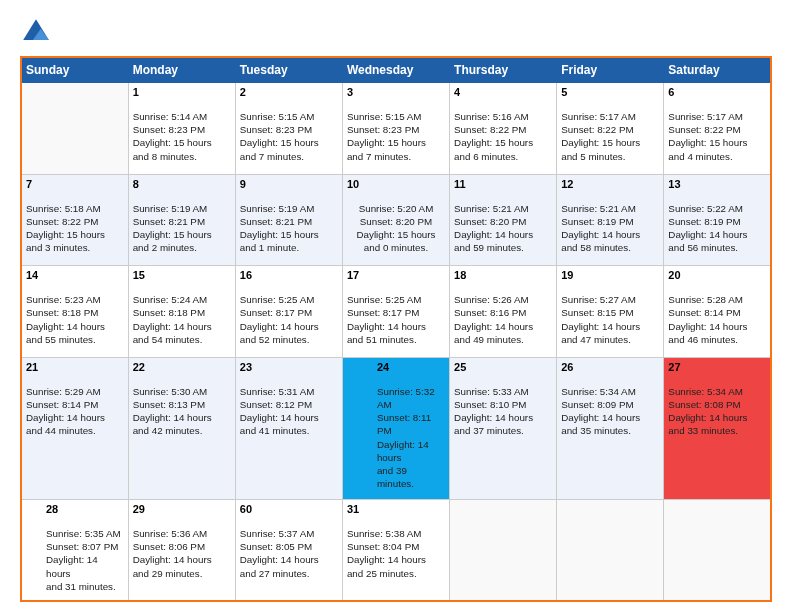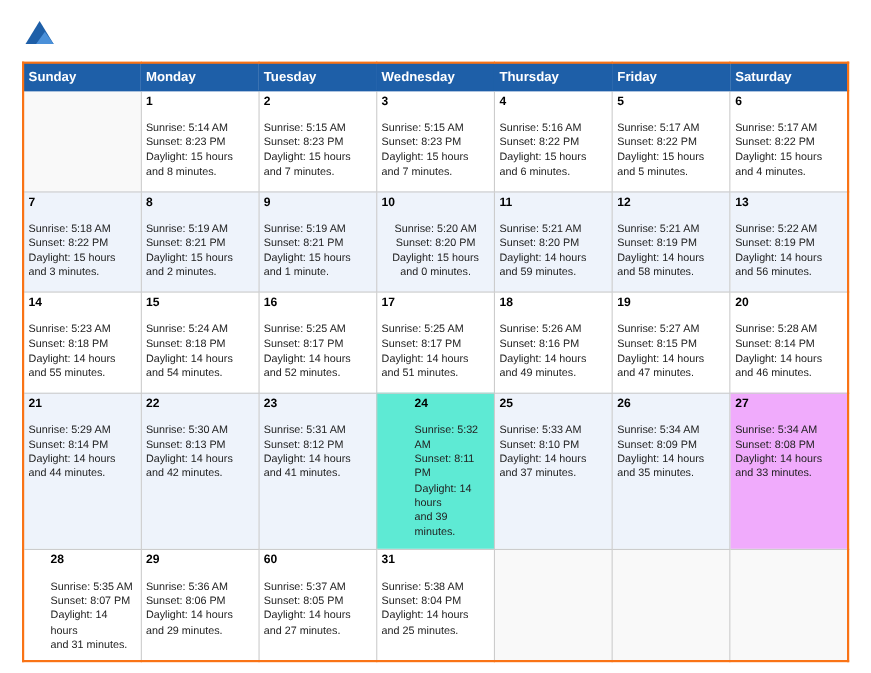--- a/index.html
+++ b/index.html
@@ -294,42 +294,42 @@
 Daylight: 14 hours
 and 42 minutes.</div>
           </td>
           <td style="background-color: rgb(238, 243, 251);">
             <span class="day-num">23</span>
             <div class="day-info" style="white-space: pre-line;">Sunrise: 5:31 AM
 Sunset: 8:12 PM
 Daylight: 14 hours
 and 41 minutes.</div>
           </td>
-          <td style="background-color: #5eead4; padding-left: 34px;">
+          <td style="background-color: #0ea5e9; padding-left: 34px;">
             <span class="day-num">24</span>
             <div class="day-info" style="white-space: pre-line;">Sunrise: 5:32 AM
 Sunset: 8:11 PM
 Daylight: 14 hours
 and 39 minutes.</div>
           </td>
           <td style="background-color: rgb(238, 243, 251);">
             <span class="day-num">25</span>
             <div class="day-info" style="white-space: pre-line;">Sunrise: 5:33 AM
 Sunset: 8:10 PM
 Daylight: 14 hours
 and 37 minutes.</div>
           </td>
           <td style="background-color: rgb(238, 243, 251);">
             <span class="day-num">26</span>
             <div class="day-info" style="white-space: pre-line;">Sunrise: 5:34 AM
 Sunset: 8:09 PM
 Daylight: 14 hours
 and 35 minutes.</div>
           </td>
-          <td style="background-color: #f0abfc;">
+          <td style="background-color: #ef4444;">
             <span class="day-num">27</span>
             <div class="day-info" style="white-space: pre-line;">Sunrise: 5:34 AM
 Sunset: 8:08 PM
 Daylight: 14 hours
 and 33 minutes.</div>
           </td>
         </tr>
         <tr>
           <td style="background-color: rgb(255, 255, 255); padding-left: 24px;">
             <span class="day-num">28</span>

